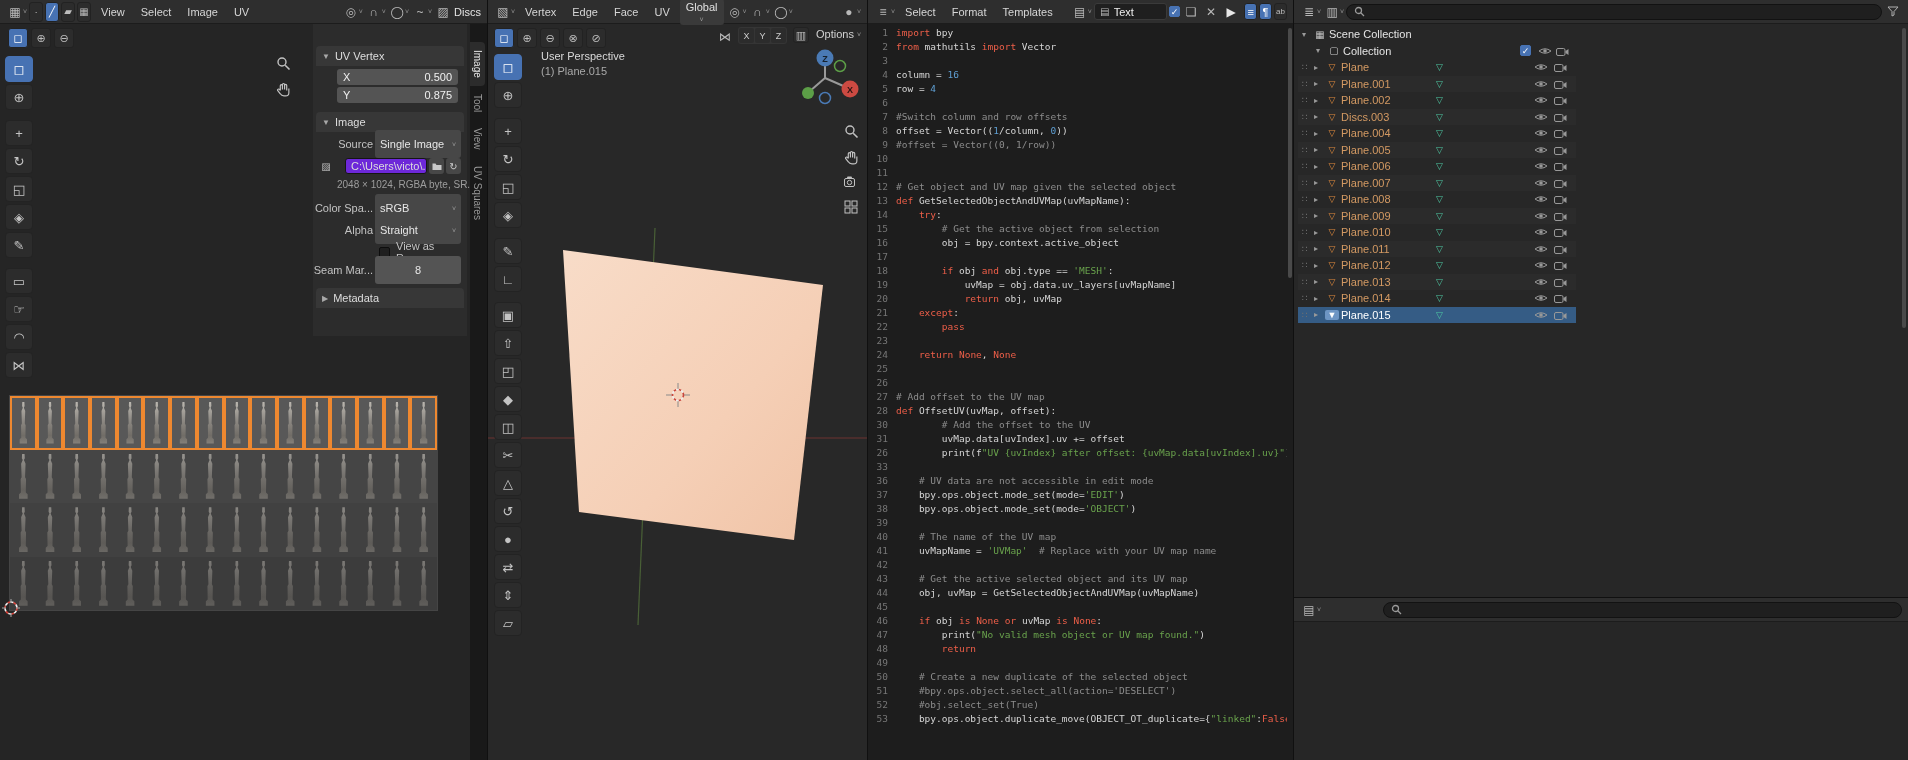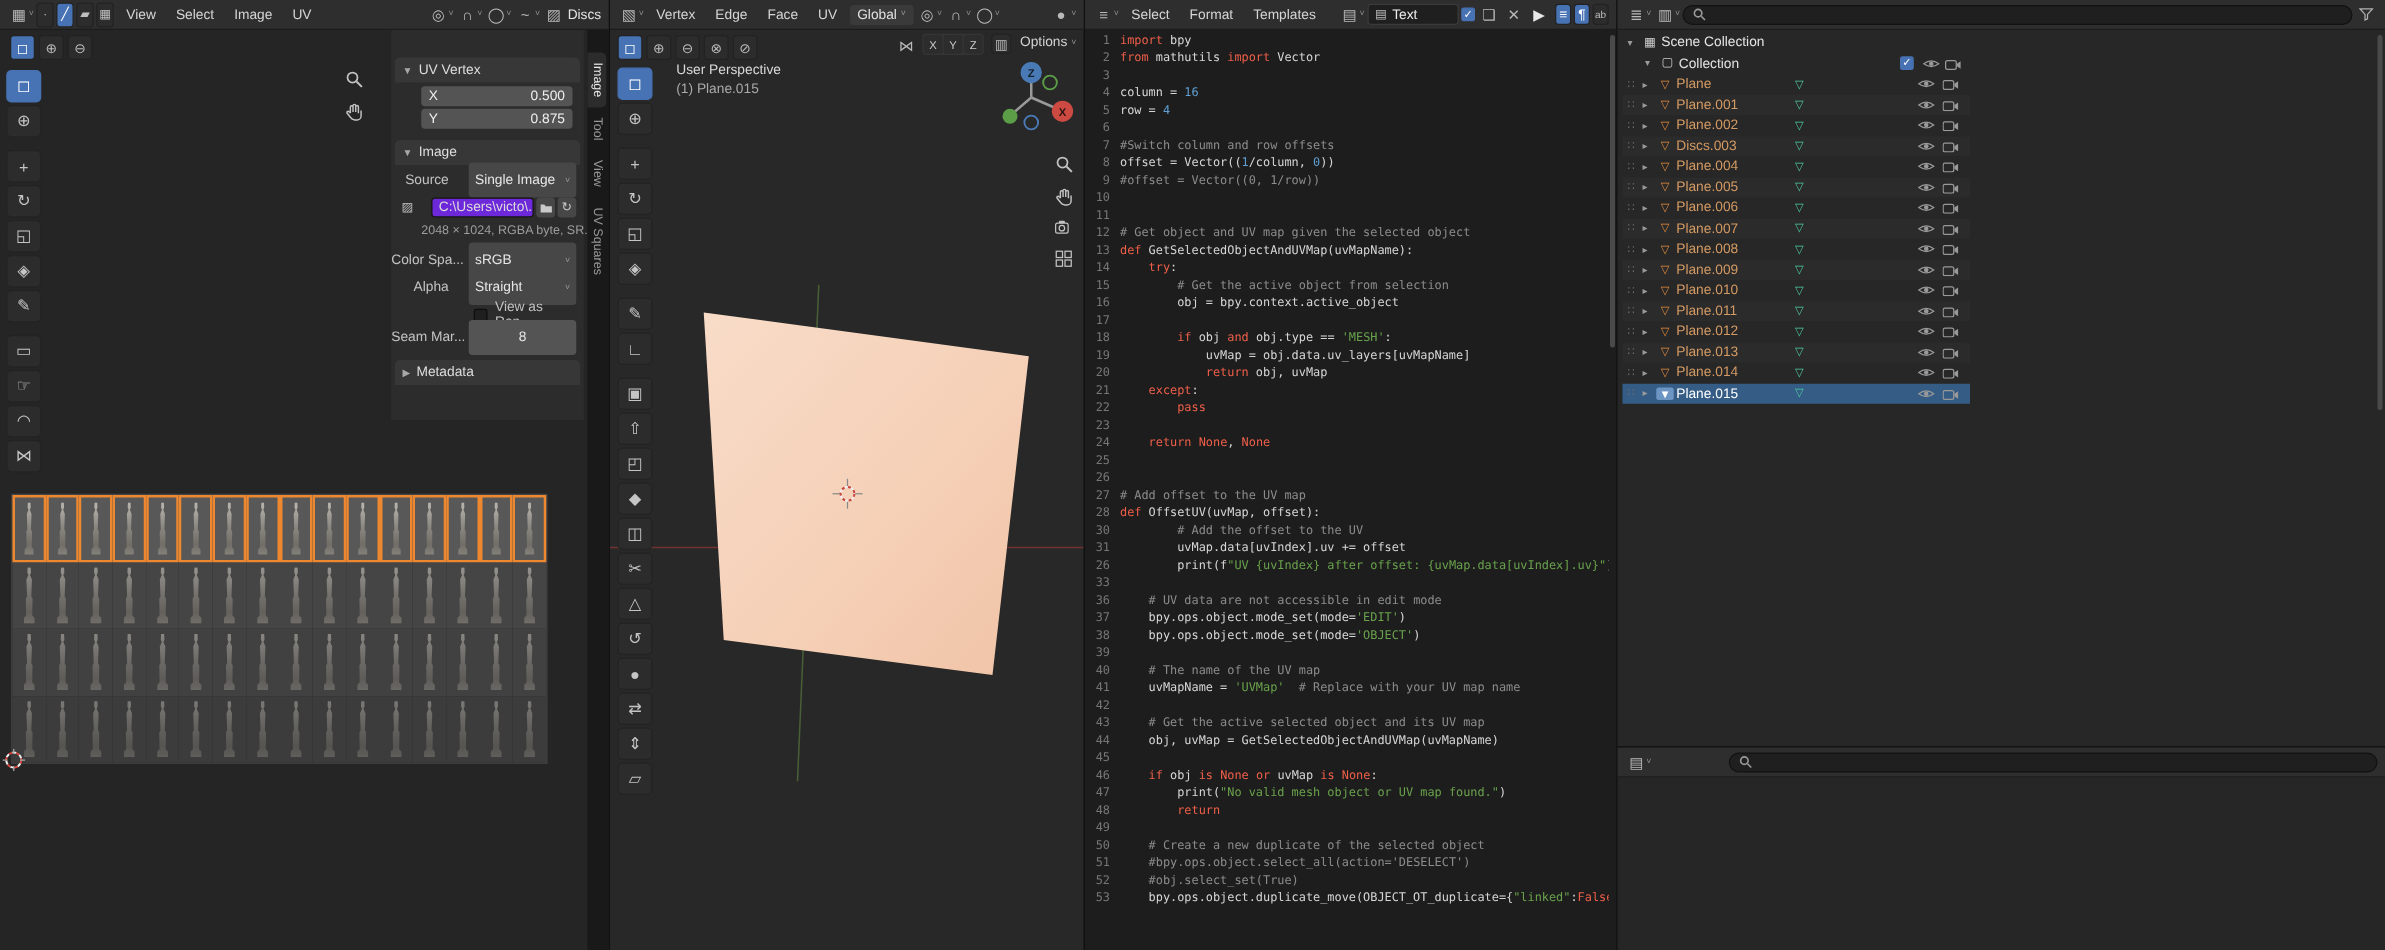--- a/index.html
+++ b/index.html
@@ -6,21 +6,21 @@
   html,body{width:1908px;height:760px;background:#141414;overflow:hidden;
     font-family:"Liberation Sans","DejaVu Sans",sans-serif;font-size:11px;color:#cfcfcf;}
   .area{position:absolute;overflow:hidden;}
   .hdr{position:absolute;left:0;right:0;top:0;height:24px;background:#2e2e2e;border-bottom:1px solid #1c1c1c;
     display:flex;align-items:center;gap:2px;padding:0 6px;z-index:30;}
   .menus{display:flex;}
   .menu{padding:2px 8px;color:#d6d6d6;border-radius:3px;white-space:nowrap;}
   .icn{width:18px;height:18px;display:inline-flex;align-items:center;justify-content:center;color:#b9b9b9;font-size:12px;flex:none;}
   .icn.sm{width:14px;font-size:10px;}
   .drop{font-size:7px;color:#929292;margin-left:-3px;flex:none;}
-  .pill{display:inline-flex;align-items:center;gap:3px;background:#3a3a3a;border-radius:3px;padding:2px 6px;color:#e0e0e0;}
+  .pill{display:inline-flex;align-items:center;gap:3px;background:#3a3a3a;border-radius:3px;padding:2px 6px;color:#e0e0e0;flex-direction:column;}
   .spacer{flex:1;}
   
   .toolcol{position:absolute;display:flex;flex-direction:column;gap:2px;z-index:20;}
   .tool{width:28px;height:26px;background:#2c2c2c;border:1px solid #232323;border-radius:4px;
     display:flex;align-items:center;justify-content:center;color:#c4c4c4;font-size:13px;}
   .tool.active{background:#4772b3;color:#fff;border-color:#4772b3;}
   
   .fbtn{position:absolute;width:20px;height:20px;background:#2c2c2c;border:1px solid #222;border-radius:3px;
     display:flex;align-items:center;justify-content:center;color:#bdbdbd;font-size:11px;z-index:20;}
   .fbtn.active{background:#4772b3;color:#fff;}
@@ -37,21 +37,21 @@
     clip-path:polygon(40% 0%,60% 0%,62% 10%,55% 14%,68% 22%,64% 52%,72% 56%,70% 86%,85% 90%,85% 100%,15% 100%,15% 90%,30% 86%,28% 56%,36% 52%,32% 22%,45% 14%,38% 10%);}
   .r1 .fig{opacity:.7;} .r2 .fig{opacity:.6;} .r3 .fig{opacity:.5;}
   
   #uv-sidebar{position:absolute;left:313px;top:24px;width:154px;height:312px;background:#2c2c2c;z-index:25;}
   .phead{position:absolute;left:3px;right:3px;height:20px;background:#373737;border-radius:4px 4px 0 0;
     display:flex;align-items:center;gap:5px;padding:0 6px;color:#dedede;}
   .tri{font-size:8px;color:#a8a8a8;}
   .numfield{position:absolute;left:24px;width:121px;height:16px;background:#545454;border-radius:3px;
     display:flex;align-items:center;justify-content:space-between;padding:0 6px;color:#f0f0f0;}
   .srow{position:absolute;left:0;right:6px;height:16px;display:flex;align-items:center;}
-  .plabel{width:62px;text-align:right;color:#c3c3c3;padding-right:16px;white-space:nowrap;overflow:hidden;flex:none;}
+  .plabel{width:62px;text-align:right;color:#c3c3c3;padding-right:2px;white-space:nowrap;overflow:hidden;flex:none;}
   .dd{flex:1;height:28px;background:#474747;border-radius:3px;display:flex;align-items:center;
     justify-content:space-between;padding:0 5px;color:#e6e6e6;}
   .dda{font-size:7px;color:#9a9a9a;}
   .pathfield{flex:1;height:16px;background:#6d28d9;border:1px solid #151515;border-radius:3px;
     display:flex;align-items:center;padding:0 5px;color:#dcdcdc;overflow:hidden;white-space:nowrap;margin-left:12px;}
   .sqbtn{width:15px;height:16px;background:#474747;border-radius:3px;margin-left:2px;flex:none;
     display:flex;align-items:center;justify-content:center;color:#c9c9c9;font-size:10px;}
   .pinfo{position:absolute;left:24px;color:#9d9d9d;font-size:10px;white-space:nowrap;}
   .cb{width:11px;height:11px;background:#1f1f1f;border:1px solid #0d0d0d;border-radius:2px;flex:none;}
   .cb.on{background:#4772b3;border-color:#4772b3;color:#fff;font-size:9px;display:flex;align-items:center;justify-content:center;}

